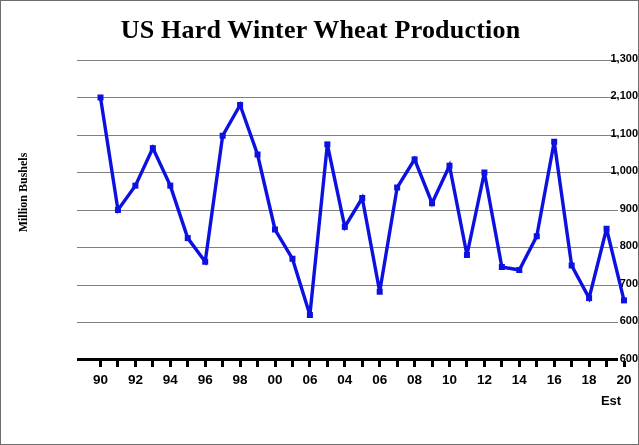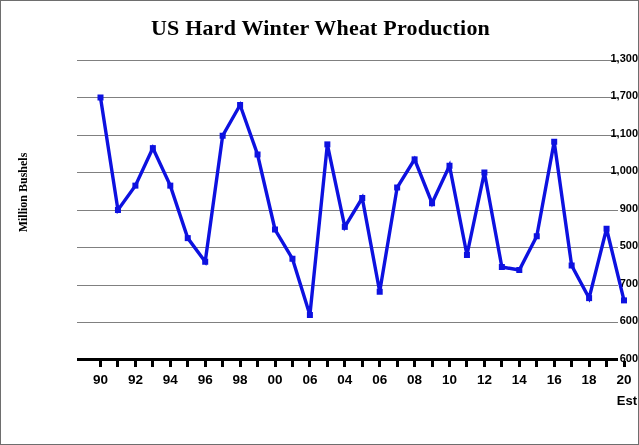--- a/index.html
+++ b/index.html
@@ -20,21 +20,21 @@
     overflow: hidden;
   }
   #chart-title {
     position: absolute;
     left: 0;
     top: 14px;
     width: 639px;
     text-align: center;
     font-family: "Liberation Serif", serif;
     font-weight: bold;
-    font-size: 22px;
+    font-size: 26px;
     color: #000000;
     letter-spacing: 0.2px;
   }
   #y-axis-title {
     position: absolute;
     left: -33px;
     top: 184px;
     width: 110px;
     text-align: center;
     transform: rotate(-90deg);
@@ -145,25 +145,25 @@
     <div class="gridline" style="top:37px;"></div>
     <div class="gridline" style="top:75px;"></div>
     <div class="gridline" style="top:112px;"></div>
     <div class="gridline" style="top:150px;"></div>
     <div class="gridline" style="top:187px;"></div>
     <div class="gridline" style="top:225px;"></div>
     <div class="gridline" style="top:262px;"></div>
   </div>
 
   <div class="ytick-label" style="top:51px;">1,300</div>
-  <div class="ytick-label" style="top:88px;">1,700</div>
+  <div class="ytick-label" style="top:88px;">2,100</div>
   <div class="ytick-label" style="top:126px;">1,100</div>
   <div class="ytick-label" style="top:163px;">1,000</div>
   <div class="ytick-label" style="top:201px;">900</div>
-  <div class="ytick-label" style="top:238px;">500</div>
+  <div class="ytick-label" style="top:238px;">800</div>
   <div class="ytick-label" style="top:276px;">700</div>
   <div class="ytick-label" style="top:313px;">600</div>
   <div class="ytick-label" style="top:351px;">600</div>
 
   <div id="x-axis-line"></div>
   <div id="x-ticks">
       <div class="xtick" style="left: 98px;"></div>
       <div class="xtick" style="left: 115.45px;"></div>
       <div class="xtick" style="left: 132.9px;"></div>
       <div class="xtick" style="left: 150.35px;"></div>
@@ -206,21 +206,21 @@
       <div class="xtick-label" style="left: 343.8px;">04</div>
       <div class="xtick-label" style="left: 378.7px;">06</div>
       <div class="xtick-label" style="left: 413.6px;">08</div>
       <div class="xtick-label" style="left: 448.5px;">10</div>
       <div class="xtick-label" style="left: 483.4px;">12</div>
       <div class="xtick-label" style="left: 518.3px;">14</div>
       <div class="xtick-label" style="left: 553.2px;">16</div>
       <div class="xtick-label" style="left: 588.1px;">18</div>
       <div class="xtick-label" style="left: 623px;">20</div>
     </div>
-  <div id="est-label" style="left:584px;text-align:right;">Est</div>
+  <div id="est-label" style="left:584px;">Est</div>
 
   <svg id="series-svg" viewBox="0 0 639 445">
     <polyline id="series-line" fill="none" stroke="#0d11e0" stroke-width="3.4" stroke-linejoin="miter" stroke-linecap="butt" points="99.50,96.50 116.95,209.00 134.40,184.63 151.85,147.13 169.30,184.63 186.75,237.13 204.20,260.75 221.65,134.75 239.10,104.00 256.55,153.50 274.00,228.50 291.45,257.75 308.90,314.00 326.35,143.38 343.80,225.88 361.25,197.00 378.70,290.75 396.15,186.50 413.60,158.38 431.05,202.25 448.50,164.75 465.95,254.00 483.40,171.50 500.85,266.00 518.30,269.00 535.75,235.25 553.20,140.75 570.65,264.50 588.10,297.13 605.55,227.75 623.00,299.38"></polyline>
     <g id="series-markers">
         <rect x="96.50" y="93.50" width="6" height="6" fill="#0d11e0"></rect>
         <rect x="113.95" y="206.00" width="6" height="6" fill="#0d11e0"></rect>
         <rect x="131.40" y="181.63" width="6" height="6" fill="#0d11e0"></rect>
         <rect x="148.85" y="144.13" width="6" height="6" fill="#0d11e0"></rect>
         <rect x="166.30" y="181.63" width="6" height="6" fill="#0d11e0"></rect>
         <rect x="183.75" y="234.13" width="6" height="6" fill="#0d11e0"></rect>

